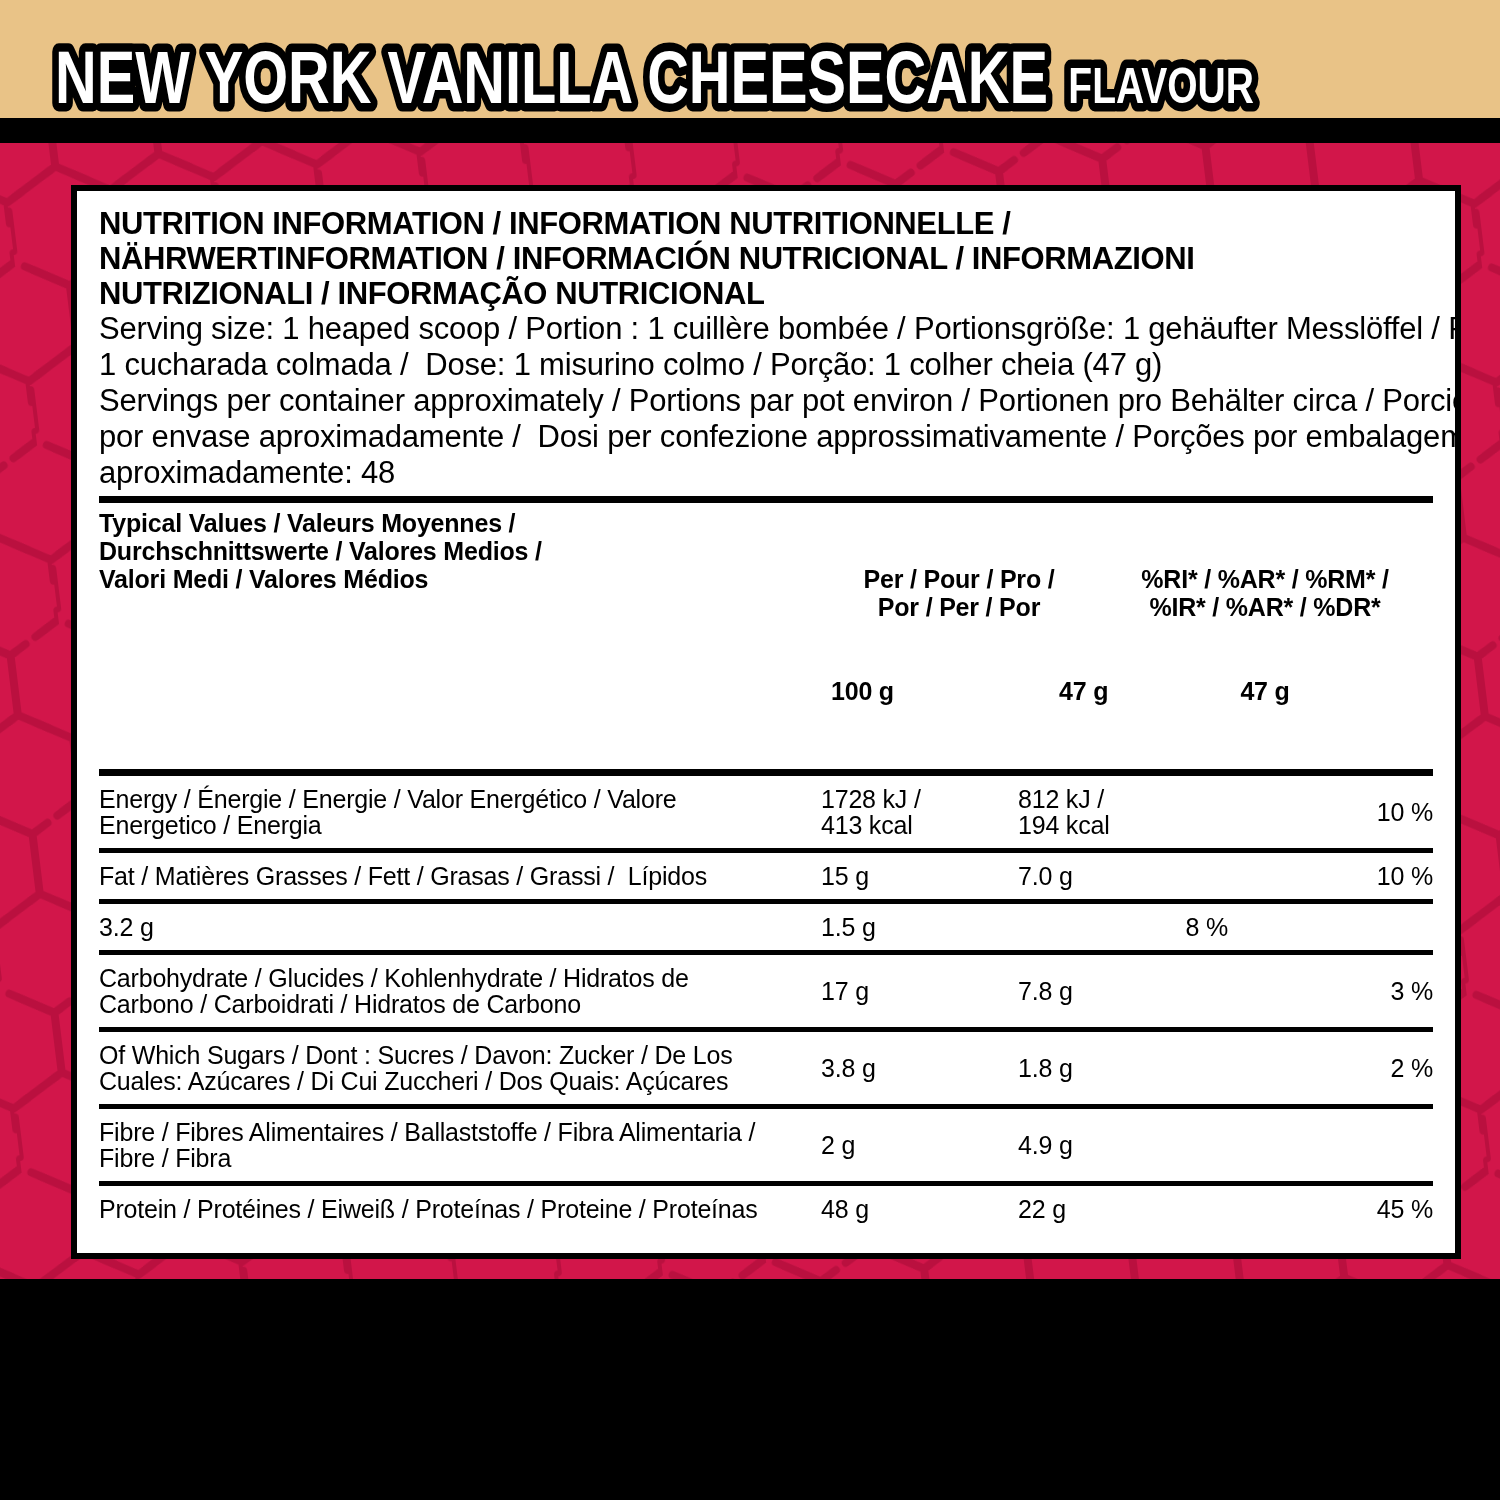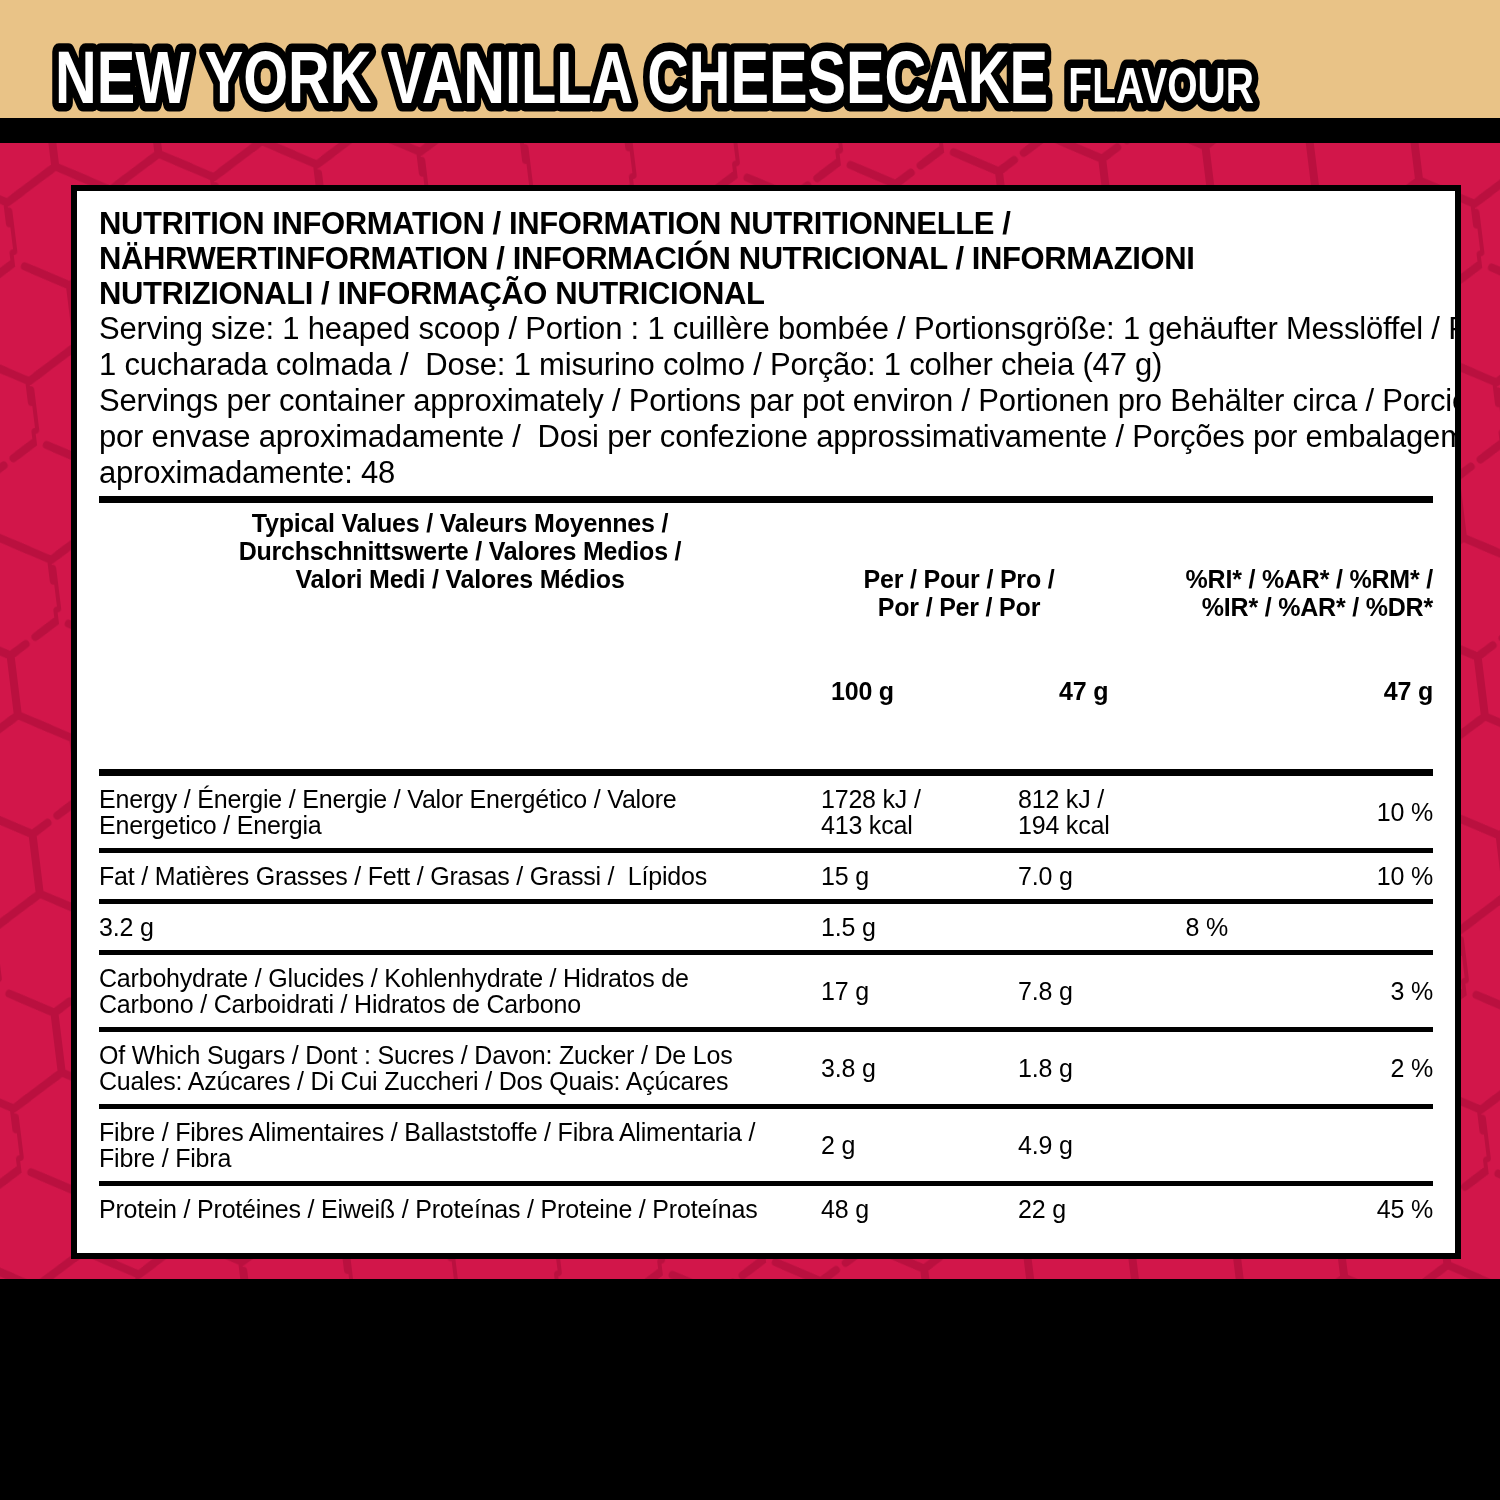--- a/index.html
+++ b/index.html
@@ -67,26 +67,26 @@
   .rule.thick{height:7px;}
   .rule.thin{height:5px;}
   .rule.above-table{margin-top:5px;}
 
   
   .thead{
     display:grid;grid-template-columns:722px 276px 1fr;
     padding:6px 0 8px 0;
   }
   .thead .hc{font-weight:bold;font-size:25px;line-height:28px;white-space:pre;letter-spacing:-0.2px;}
-  .thead .hc1{text-align:center;}
+  .thead .hc1{text-align:left;}
   .thead .hmid{text-align:center;}
   .units-row{display:grid;grid-template-columns:197px 1fr;text-align:left;gap:36px;}
   .units-row .u1{padding-left:10px;}
   .units-row .u2{padding-left:5px;}
-  .thead .hc4{text-align:right;}
+  .thead .hc4{text-align:center;}
 
   
   .trow{
     display:grid;grid-template-columns:722px 197px 210px 1fr;
     align-items:center;
     padding:10px 0;
   }
   .trow .cell{font-size:25px;line-height:26px;letter-spacing:-0.2px;white-space:pre;}
   .trow .c4{text-align:right;}
 </style>

